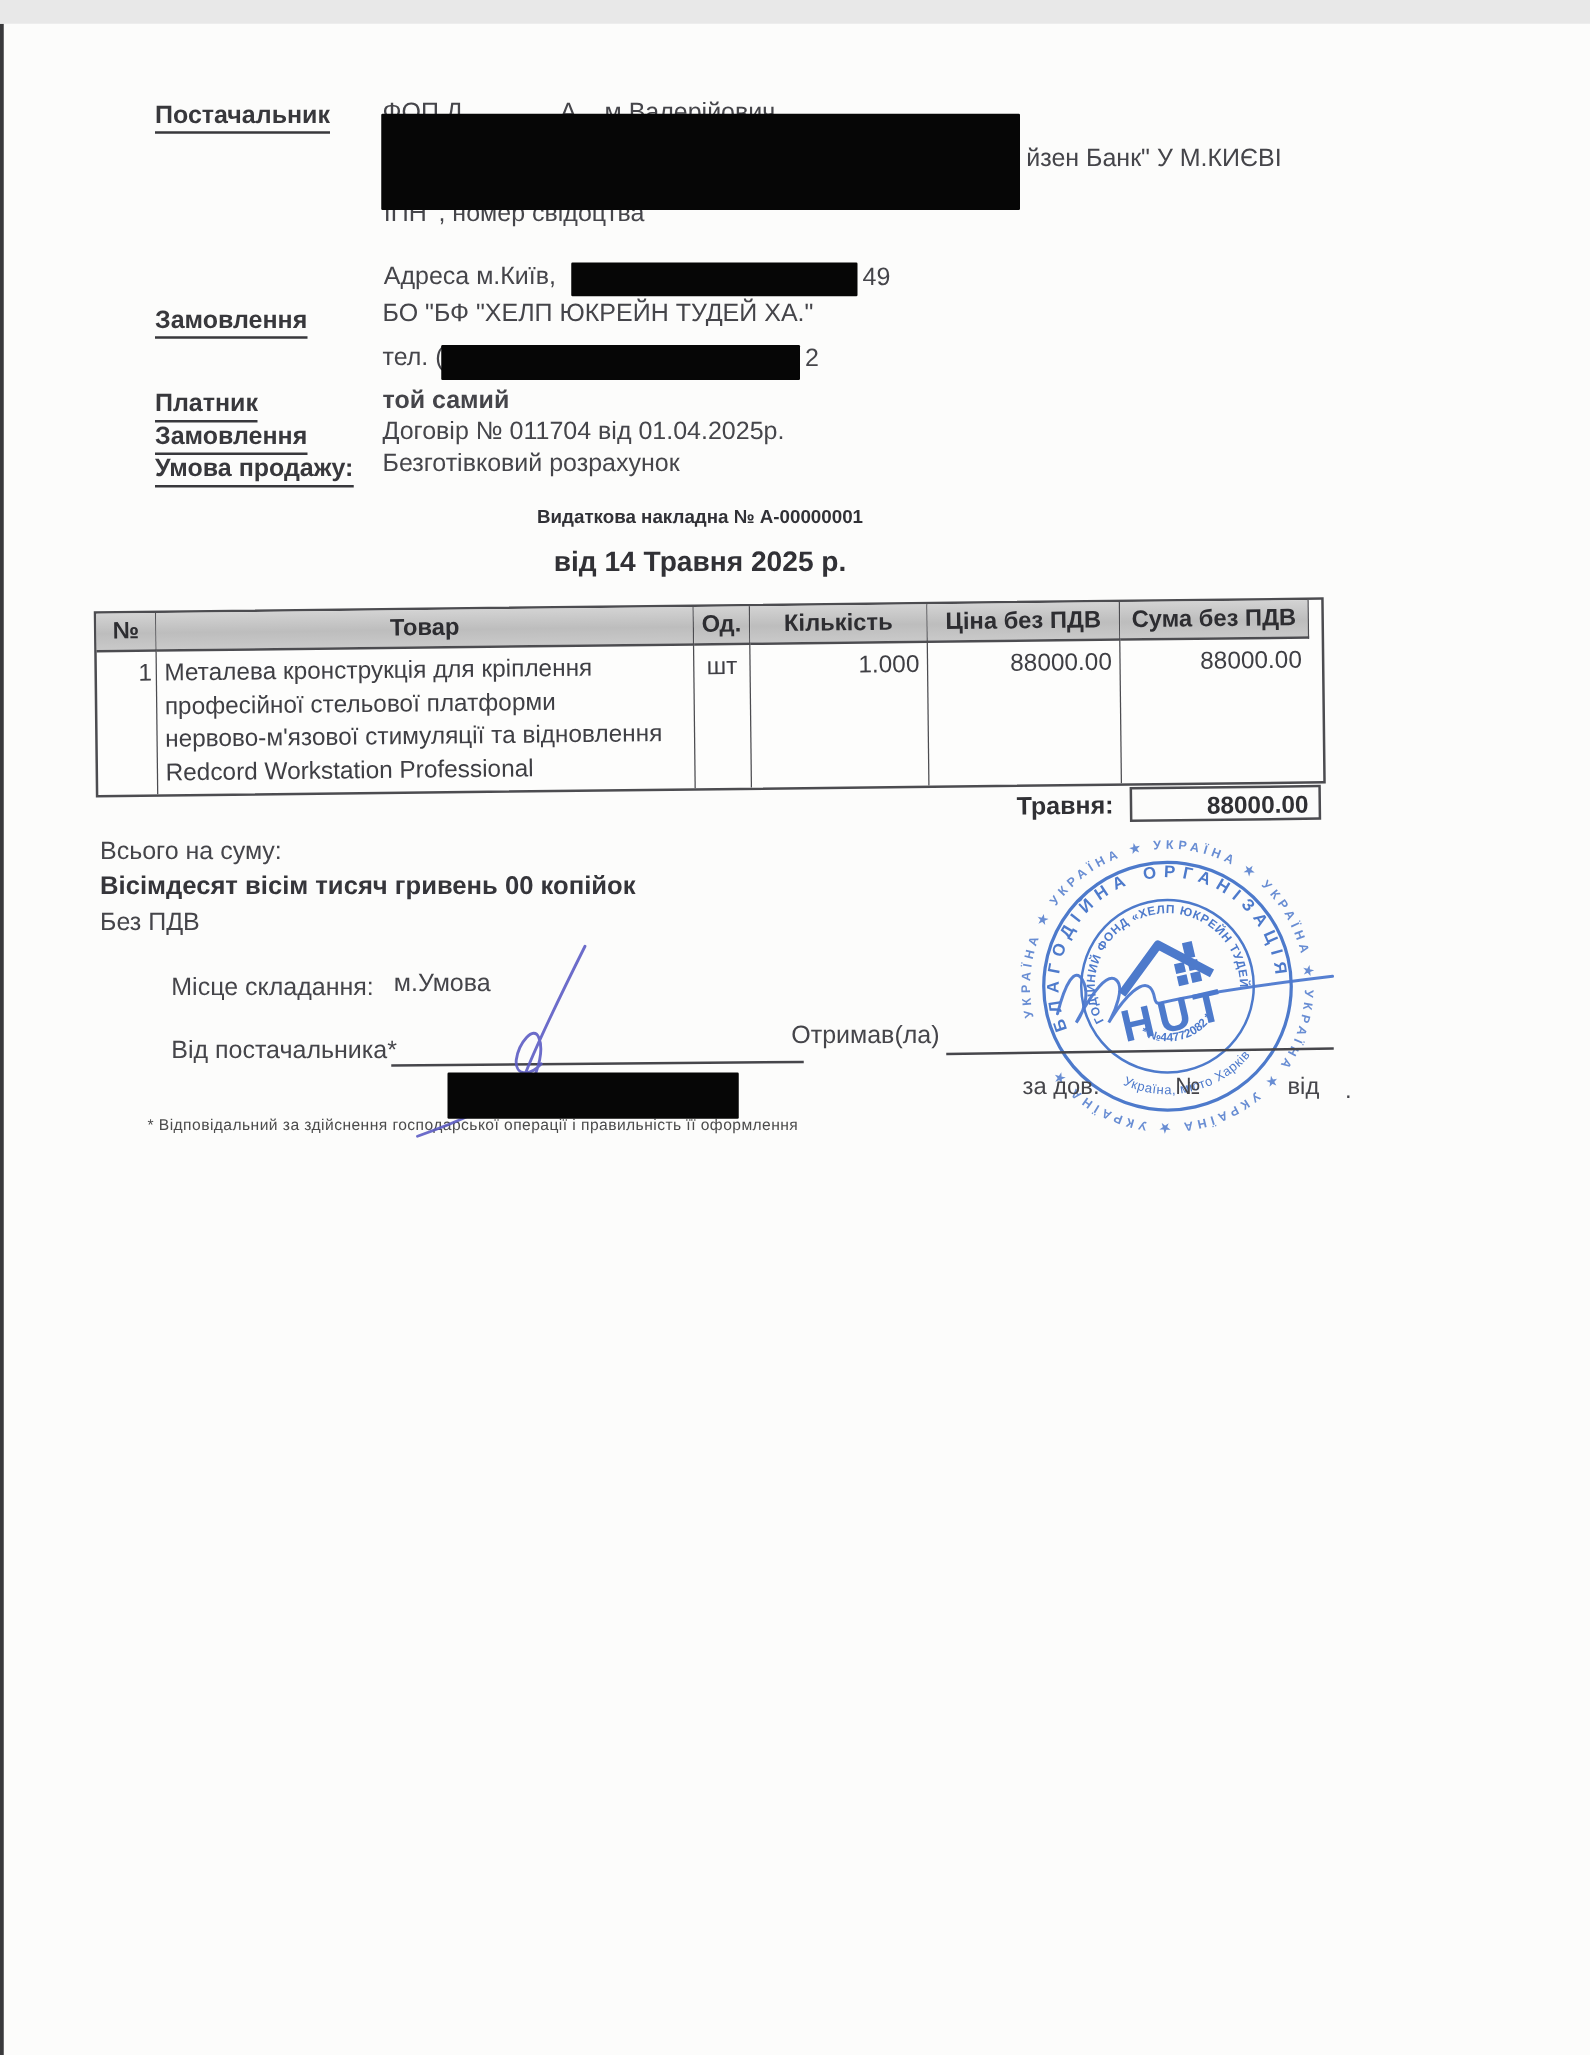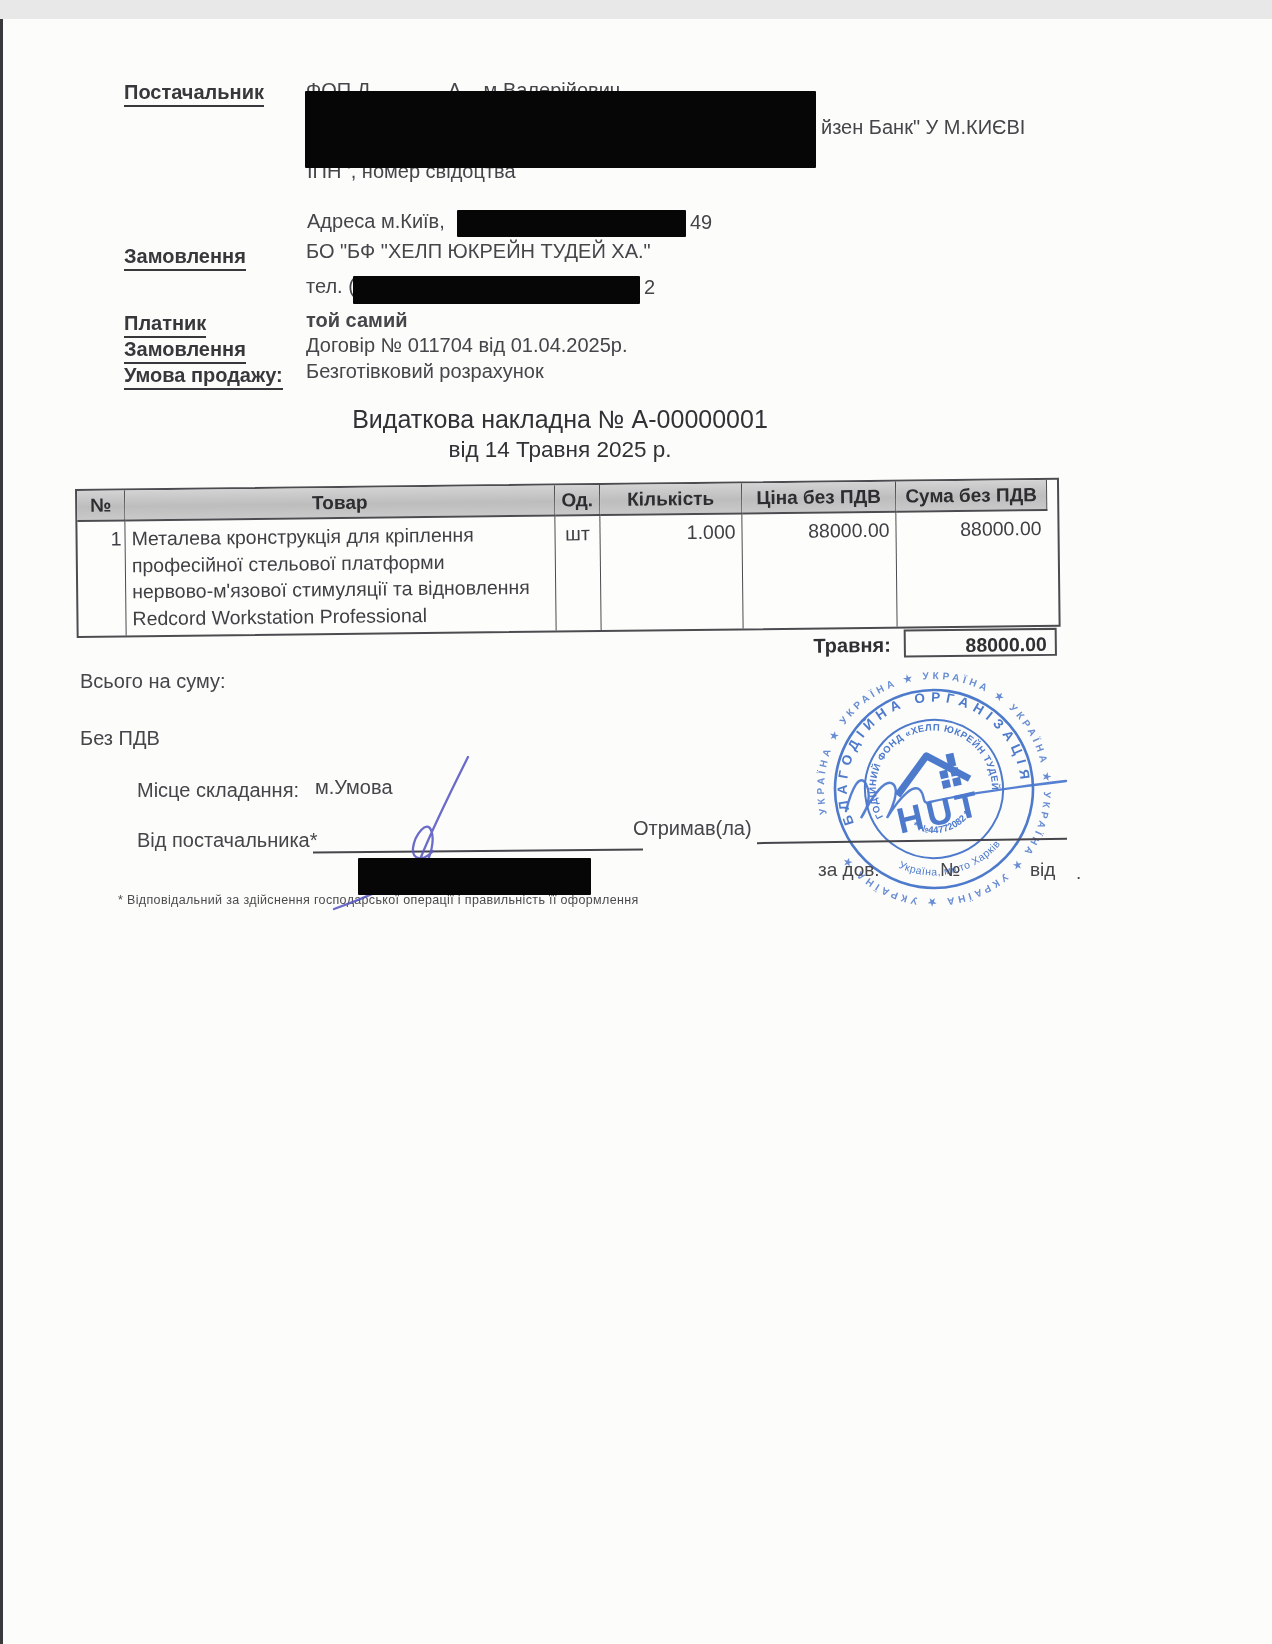--- a/index.html
+++ b/index.html
@@ -49,22 +49,22 @@
   <div class="redact" style="left:353px;top:257px;width:287px;height:28px;"></div>
   <div class="abs txt" style="left:644px;top:257px;">2</div>
 
   <div class="abs lbl" style="left:124px;top:293px;">Платник</div>
   <div class="abs txt" style="left:306px;top:290px;font-weight:bold;">той самий</div>
   <div class="abs lbl" style="left:124px;top:319px;">Замовлення</div>
   <div class="abs txt" style="left:306px;top:315px;">Договір № 011704 від 01.04.2025р.</div>
   <div class="abs lbl" style="left:124px;top:345px;">Умова продажу:</div>
   <div class="abs txt" style="left:306px;top:341px;">Безготівковий розрахунок</div>
 
-  <div class="abs" style="left:260px;top:386px;width:600px;text-align:center;font-size:25px;font-weight:normal;color:#313136;white-space:normal;">Видаткова накладна № А-00000001</div>
-  <div class="abs" style="left:260px;top:418px;width:600px;text-align:center;font-size:22.5px;font-weight:normal;color:#313136;white-space:normal;">від 14 Травня 2025 р.</div>
+  <div class="abs" style="left:260px;top:386px;width:600px;text-align:center;font-size:15px;font-weight:bold;color:#313136;white-space:normal;">Видаткова накладна № А-00000001</div>
+  <div class="abs" style="left:260px;top:418px;width:600px;text-align:center;font-size:22.5px;font-weight:bold;color:#313136;white-space:normal;">від 14 Травня 2025 р.</div>
 
   <div id="tblwrap">
     <div class="tbl">
       <div class="h">№</div>
       <div class="h">Товар</div>
       <div class="h">Од.</div>
       <div class="h">Кількість</div>
       <div class="h">Ціна без ПДВ</div>
       <div class="h">Сума без ПДВ</div>
 
@@ -80,20 +80,21 @@
       <div class="c num">88000.00</div>
       <div class="c num">88000.00</div>
     </div>
     <div id="totalrow">
       <span id="totallbl">Травня:</span>
       <div id="totalbox">88000.00</div>
     </div>
   </div>
 
   <div class="abs txt" style="left:80px;top:651px;">Всього на суму:</div>
+  <div class="abs txt bold" style="left:80px;top:678px;font-size:20.5px;">Вісімдесят вісім тисяч гривень 00 копійок</div>
   <div class="abs txt" style="left:80px;top:708px;">Без ПДВ</div>
 
   <div class="abs txt" style="left:137px;top:760px;">Місце складання:</div>
   <div class="abs txt" style="left:315px;top:757px;">м.Умова</div>
 
   <div class="abs txt" style="left:137px;top:810px;">Від постачальника*</div>
   <div class="sigline" style="left:313px;top:831px;width:330px;transform:rotate(-0.5deg);"></div>
 
   <svg class="abs" style="left:320px;top:700px;z-index:4;" width="200" height="195" viewBox="0 0 200 195">
     <g fill="none" stroke="#5c5cc4" stroke-width="2.3" stroke-linecap="round" opacity="0.9">

